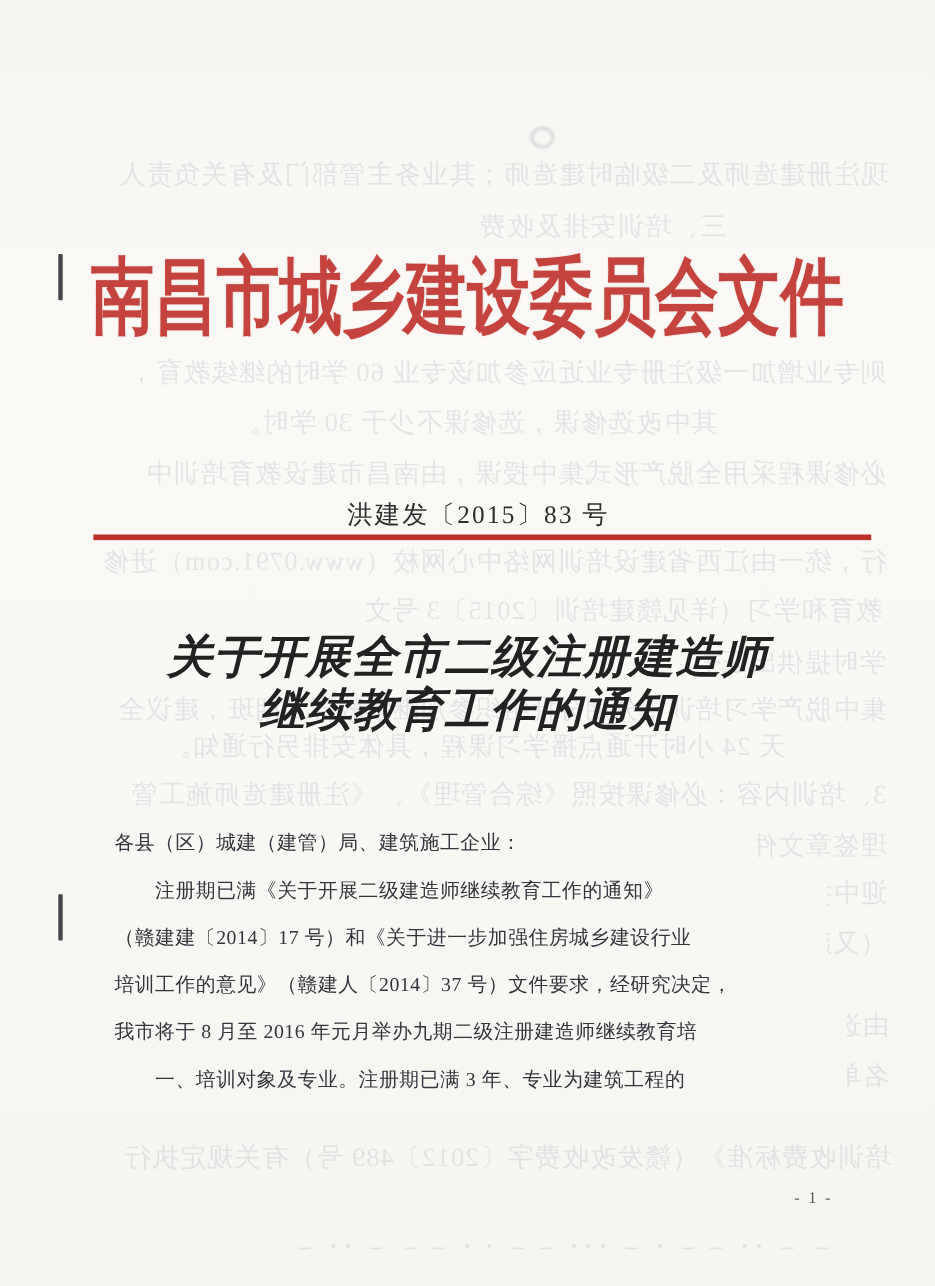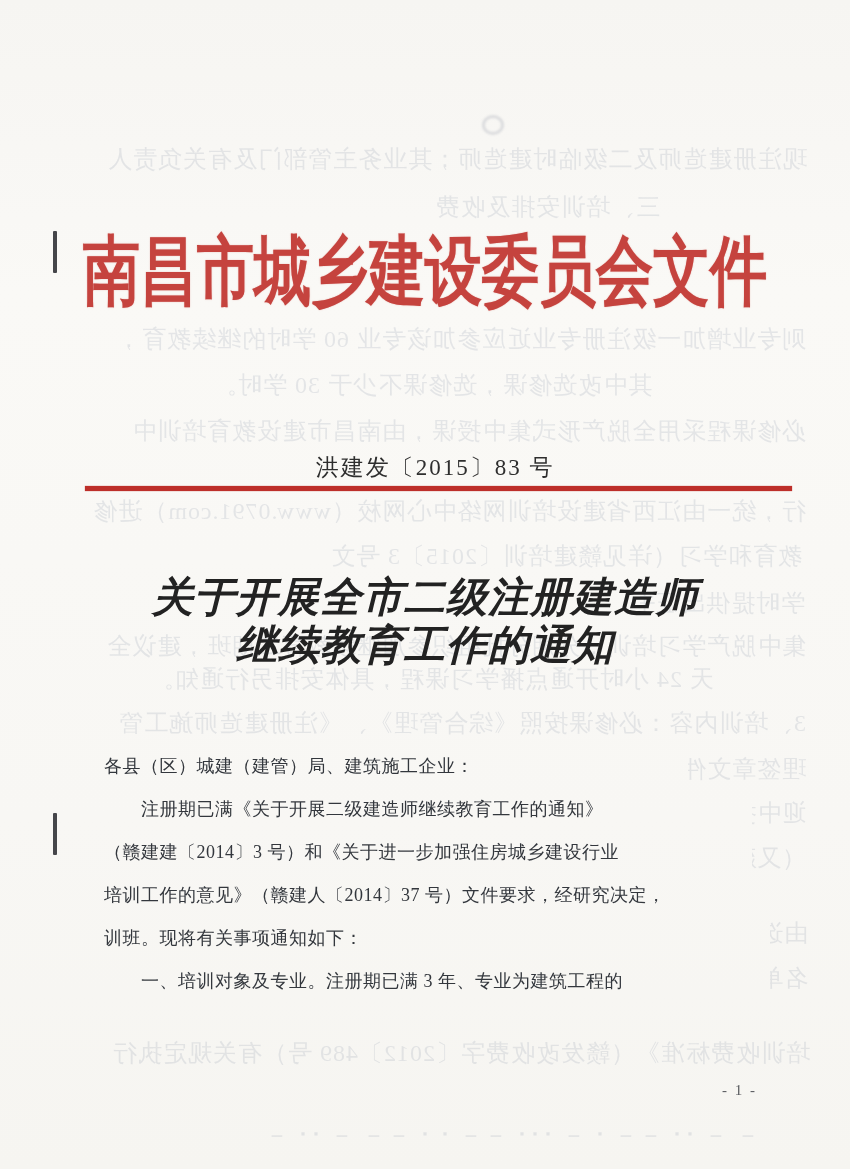--- a/index.html
+++ b/index.html
@@ -150,21 +150,21 @@
   <div class="doc-number">洪建发〔2015〕83 号</div>
 
   <div class="red-rule"></div>
 
   <div class="doc-title line1">关于开展全市二级注册建造师</div>
   <div class="doc-title line2">继续教育工作的通知</div>
 
   <div class="body-text">
     <div class="body-line">各县（区）城建（建管）局、建筑施工企业：</div>
     <div class="body-line">　　注册期已满《关于开展二级建造师继续教育工作的通知》</div>
-    <div class="body-line">（赣建建〔2014〕3 号）和《关于进一步加强住房城乡建设行业</div>
+    <div class="body-line">（赣建建〔2014〕17 号）和《关于进一步加强住房城乡建设行业</div>
     <div class="body-line">培训工作的意见》（赣建人〔2014〕37 号）文件要求，经研究决定，</div>
-    <div class="body-line">训班。现将有关事项通知如下：</div>
+    <div class="body-line">我市将于 8 月至 2016 年元月举办九期二级注册建造师继续教育培</div>
     <div class="body-line">　　一、培训对象及专业。注册期已满 3 年、专业为建筑工程的</div>
   </div>
 
   <div class="page-number">- 1 -</div>
 
 </div>
 
 </body></html>

